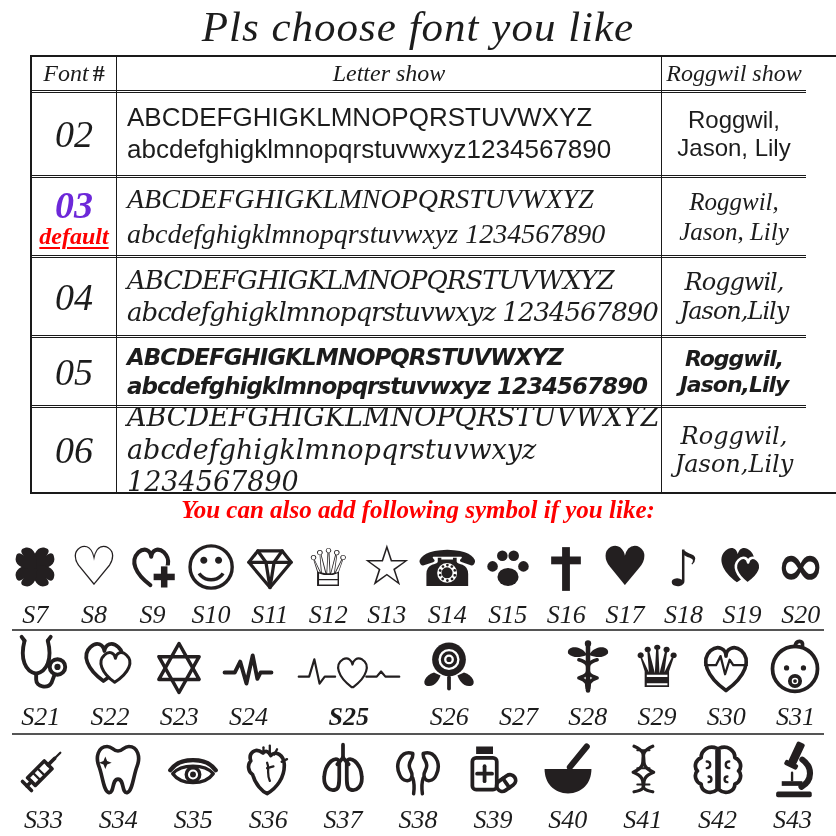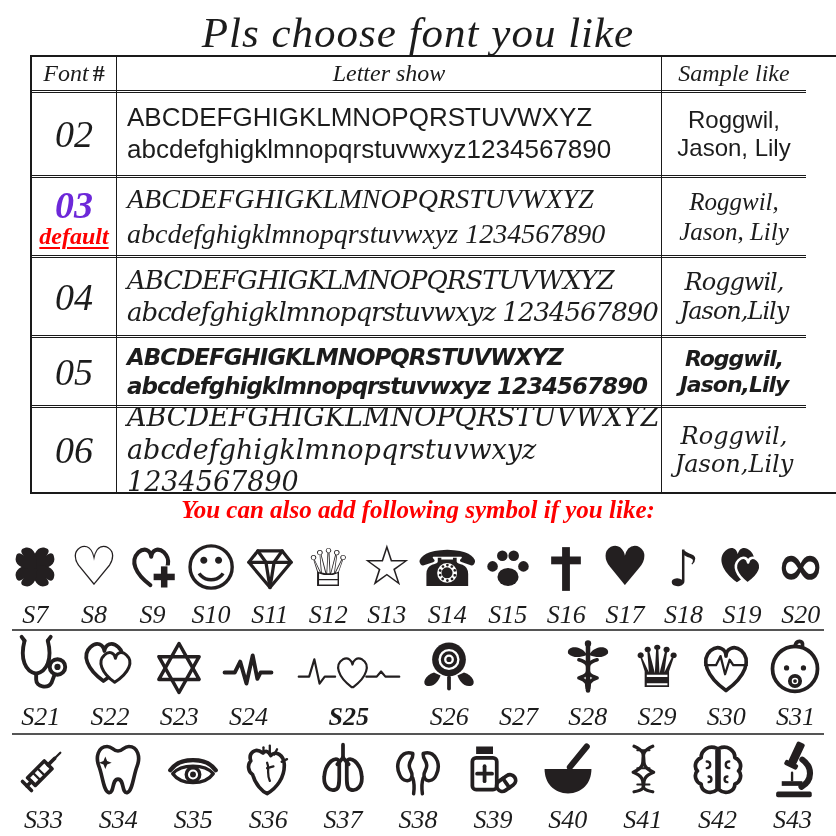--- a/index.html
+++ b/index.html
@@ -1,21 +1,21 @@
 <!DOCTYPE html>
 <html><head>
 <meta charset="utf-8">
 <style>
   html,body{margin:0;padding:0;background:#fff;}
   #stage{position:relative;width:836px;height:836px;background:#fff;overflow:hidden;
          font-family:"Liberation Serif",serif;color:#1c1c1c;}
 
   
   #title{position:absolute;top:2px;left:0;width:100%;text-align:center;
-         font-style:italic;font-size:43px;font-weight:500;letter-spacing:1px;margin-top:6px;}
+         font-style:italic;font-size:43px;font-weight:500;letter-spacing:1px;}
 
   
   #ftable{position:absolute;left:30px;top:55px;width:828px;box-sizing:border-box;
           border:2px solid #1a1a1a;display:grid;
           grid-template-columns:85px 545px 144px;
           grid-template-rows:36px 85px 80px 80px 70px 84px;}
   .tc{box-sizing:border-box;border-right:1px solid #1a1a1a;border-bottom:3px double #1a1a1a;
       display:flex;flex-direction:column;justify-content:center;overflow:hidden;}
   .tc.lastcol{border-right:none;}
   .tc.lastrow{border-bottom:none;}
@@ -80,21 +80,21 @@
   <div id="ftable">
 
     <div class="tc hcell" style="justify-content:center">
       <span>Font</span>
       <span class="hash">#</span>
     </div>
     <div class="tc hcell hletter" style="justify-content:center">
       <span>Letter show</span>
     </div>
     <div class="tc hcell lastcol" style="justify-content:center">
-      <span>Sample like</span>
+      <span>Roggwil show</span>
     </div>
 
     <div class="tc numcell">
       <span>02</span>
     </div>
     <div class="tc lettercell f02">
       <div>ABCDEFGHIGKLMNOPQRSTUVWXYZ</div>
       <div>abcdefghigklmnopqrstuvwxyz1234567890</div>
     </div>
     <div class="tc samplecell lastcol f02">

